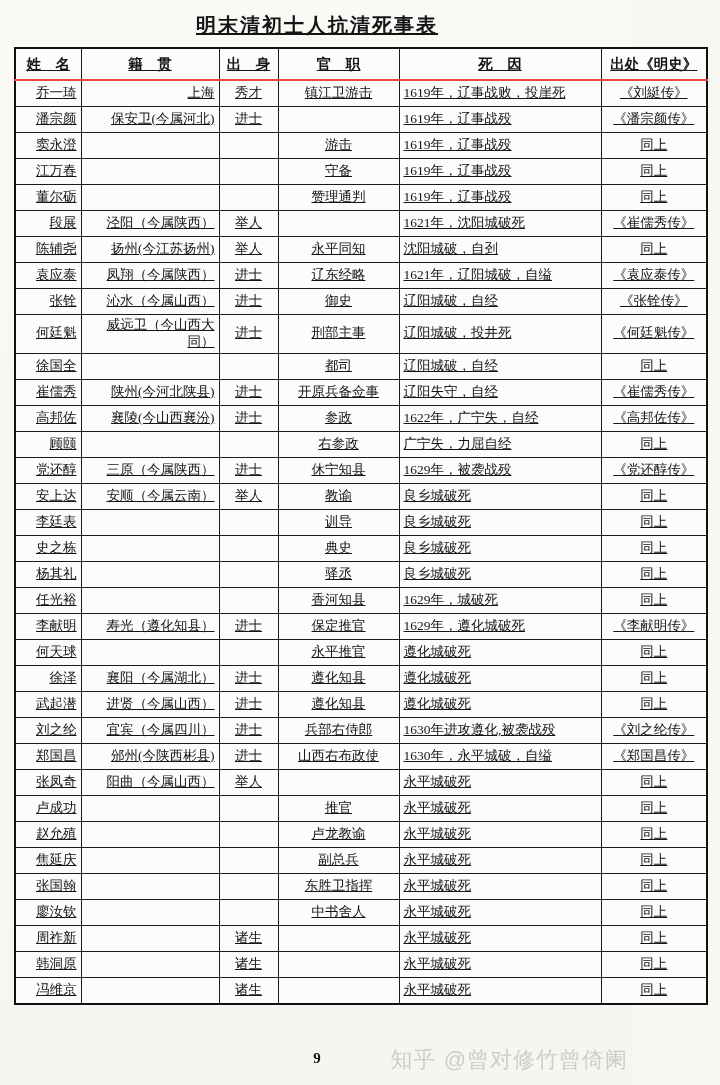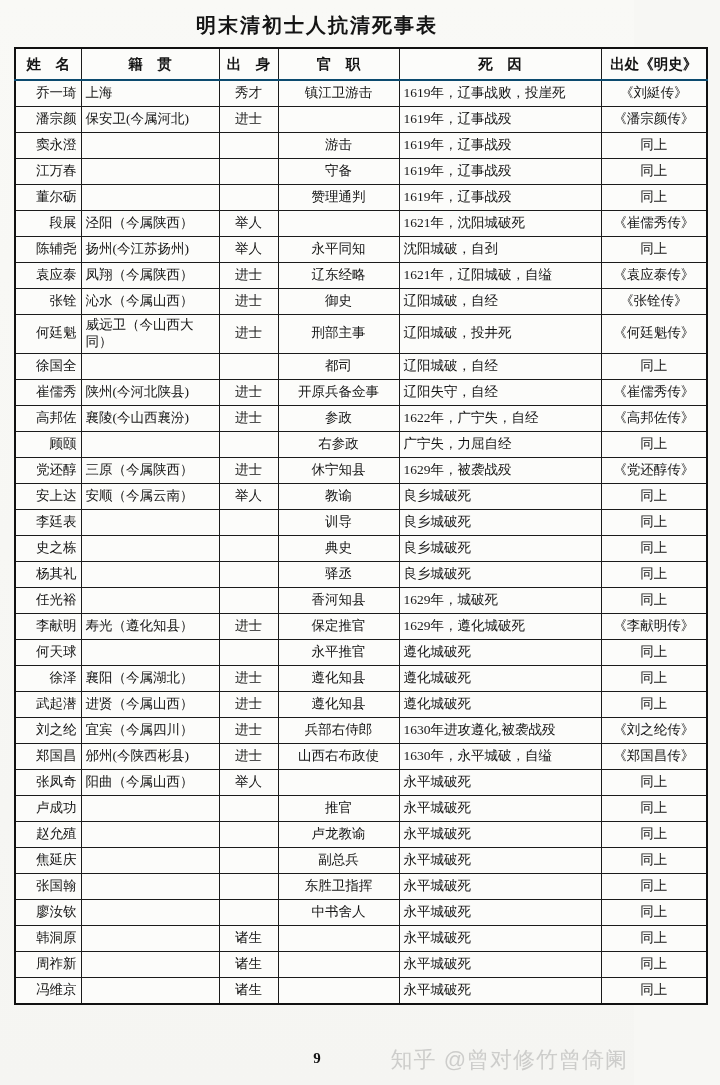--- a/index.html
+++ b/index.html
@@ -10,20 +10,21 @@
     background: #f7f7f4;
     font-family: "Liberation Serif", "DejaVu Serif", serif;
     color: #141414;
     overflow: hidden;
   }
   .page {
     position: relative;
     width: 634px;
     height: 1085px;
     background: linear-gradient(180deg, #f9f9f6 0%, #f5f5f2 100%);
+    text-decoration: underline;
   }
   .doc-title {
     text-align: center;
     font-size: 20px;
     font-weight: 700;
     letter-spacing: 2px;
     padding-top: 12px;
     margin-bottom: 8px;
   }
   table.death-table {
@@ -44,25 +45,25 @@
     word-break: break-all;
   }
   table.death-table {
     border: 2.5px solid #111;
   }
   table.death-table th {
     font-weight: 700;
     font-size: 14.5px;
     text-align: center;
     height: 26px;
-    border-bottom: 2px solid #0c4a6e;
+    border-bottom: 2px solid #ef4444;
     border-top: 2px solid #111;
   }
   td.col-0 { text-align: right; }
-  td.col-1 { text-align: left; padding-left: 7px; margin-left: 28px; }
+  td.col-1 { text-align: right; padding-left: 7px; margin-left: 28px; }
   td.col-2 { text-align: center; }
   td.col-3 { text-align: center; }
   td.col-4 { text-align: left; padding-left: 8px; }
   td.col-5 { text-align: center; }
   .page-number {
     position: absolute;
     left: 0;
     right: 0;
     bottom: 18px;
     text-align: center;
@@ -356,29 +357,29 @@
         </tr>
         <tr>
           <td class="col-0">廖汝钦</td>
           <td class="col-1"></td>
           <td class="col-2"></td>
           <td class="col-3">中书舍人</td>
           <td class="col-4">永平城破死</td>
           <td class="col-5">同上</td>
         </tr>
         <tr>
+          <td class="col-0">周祚新</td>
+          <td class="col-1"></td>
+          <td class="col-2">诸生</td>
+          <td class="col-3"></td>
+          <td class="col-4">永平城破死</td>
+          <td class="col-5">同上</td>
+        </tr>
+        <tr>
           <td class="col-0">韩洞原</td>
-          <td class="col-1"></td>
-          <td class="col-2">诸生</td>
-          <td class="col-3"></td>
-          <td class="col-4">永平城破死</td>
-          <td class="col-5">同上</td>
-        </tr>
-        <tr>
-          <td class="col-0">周祚新</td>
           <td class="col-1"></td>
           <td class="col-2">诸生</td>
           <td class="col-3"></td>
           <td class="col-4">永平城破死</td>
           <td class="col-5">同上</td>
         </tr>
         <tr>
           <td class="col-0">冯维京</td>
           <td class="col-1"></td>
           <td class="col-2">诸生</td>

